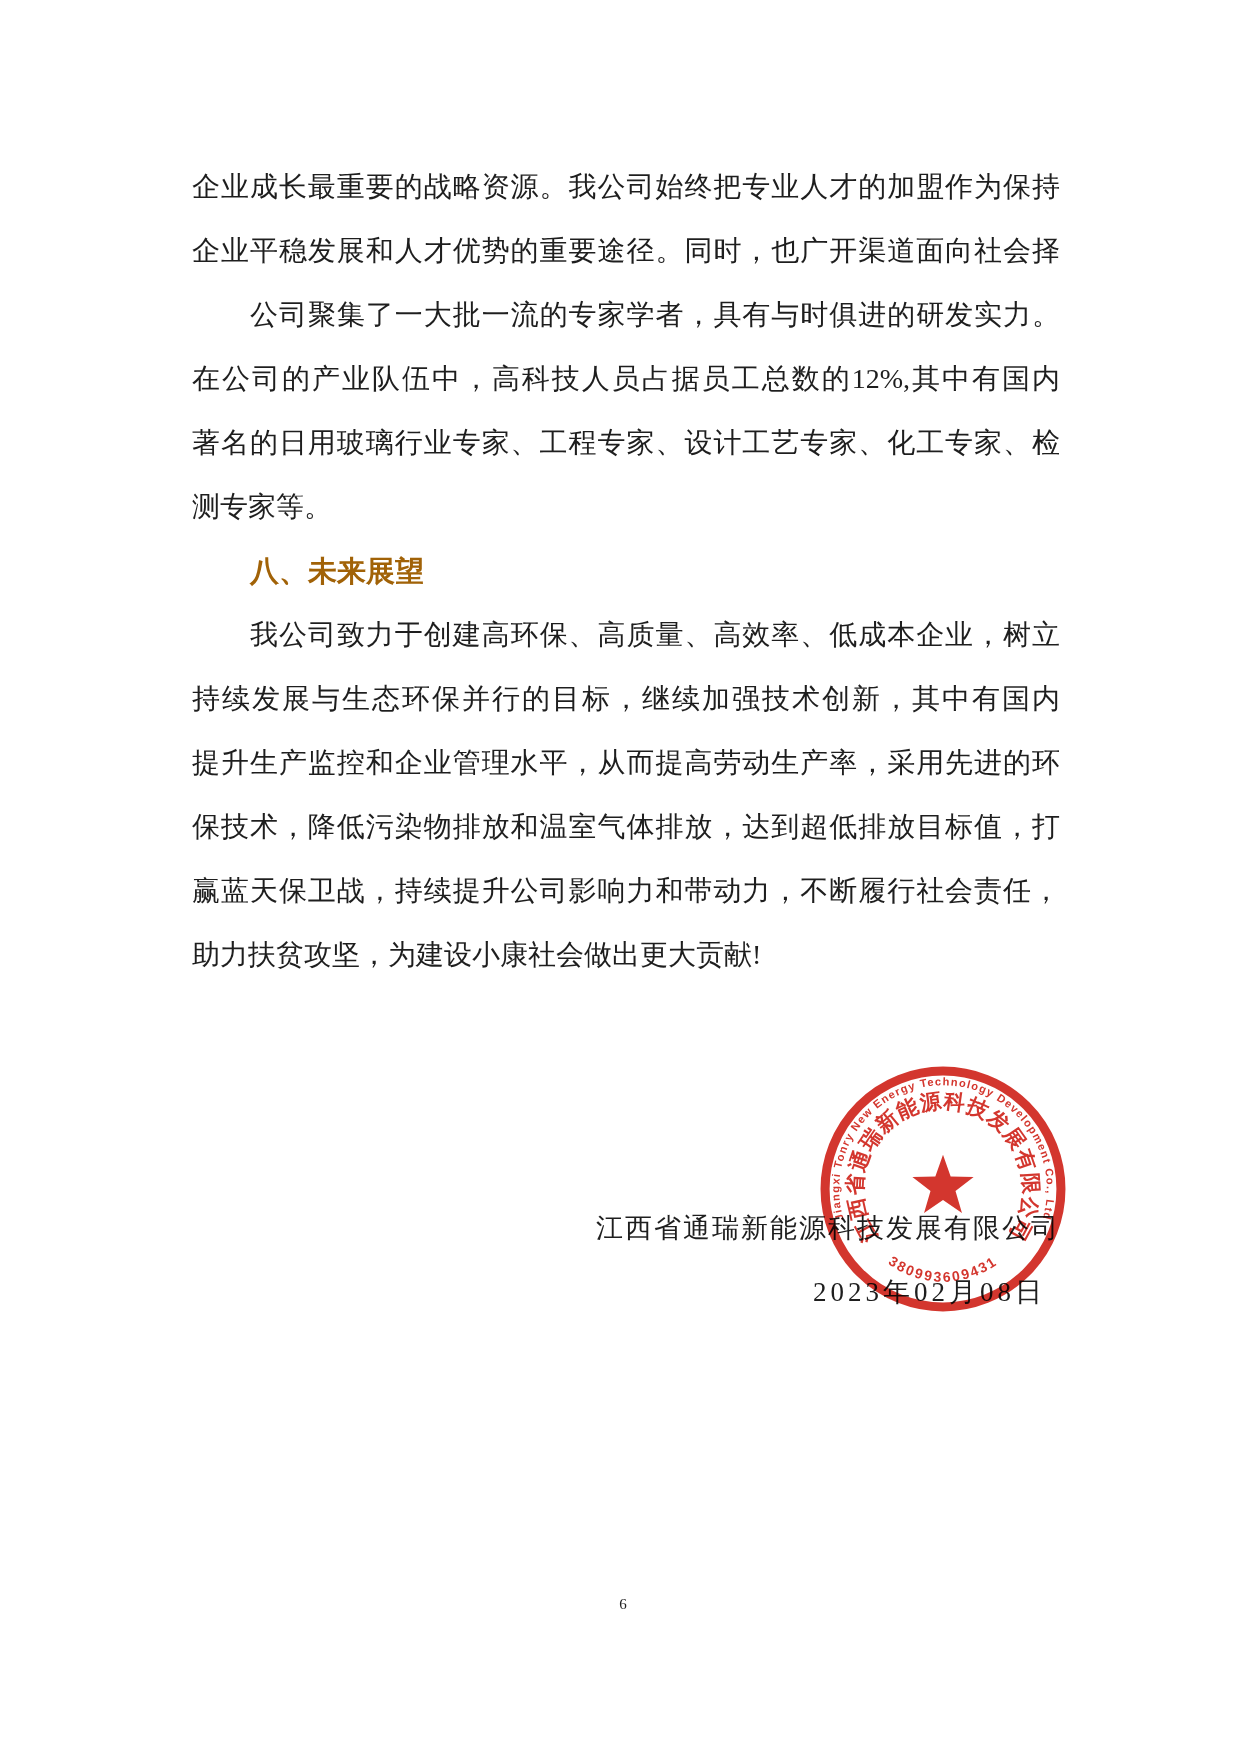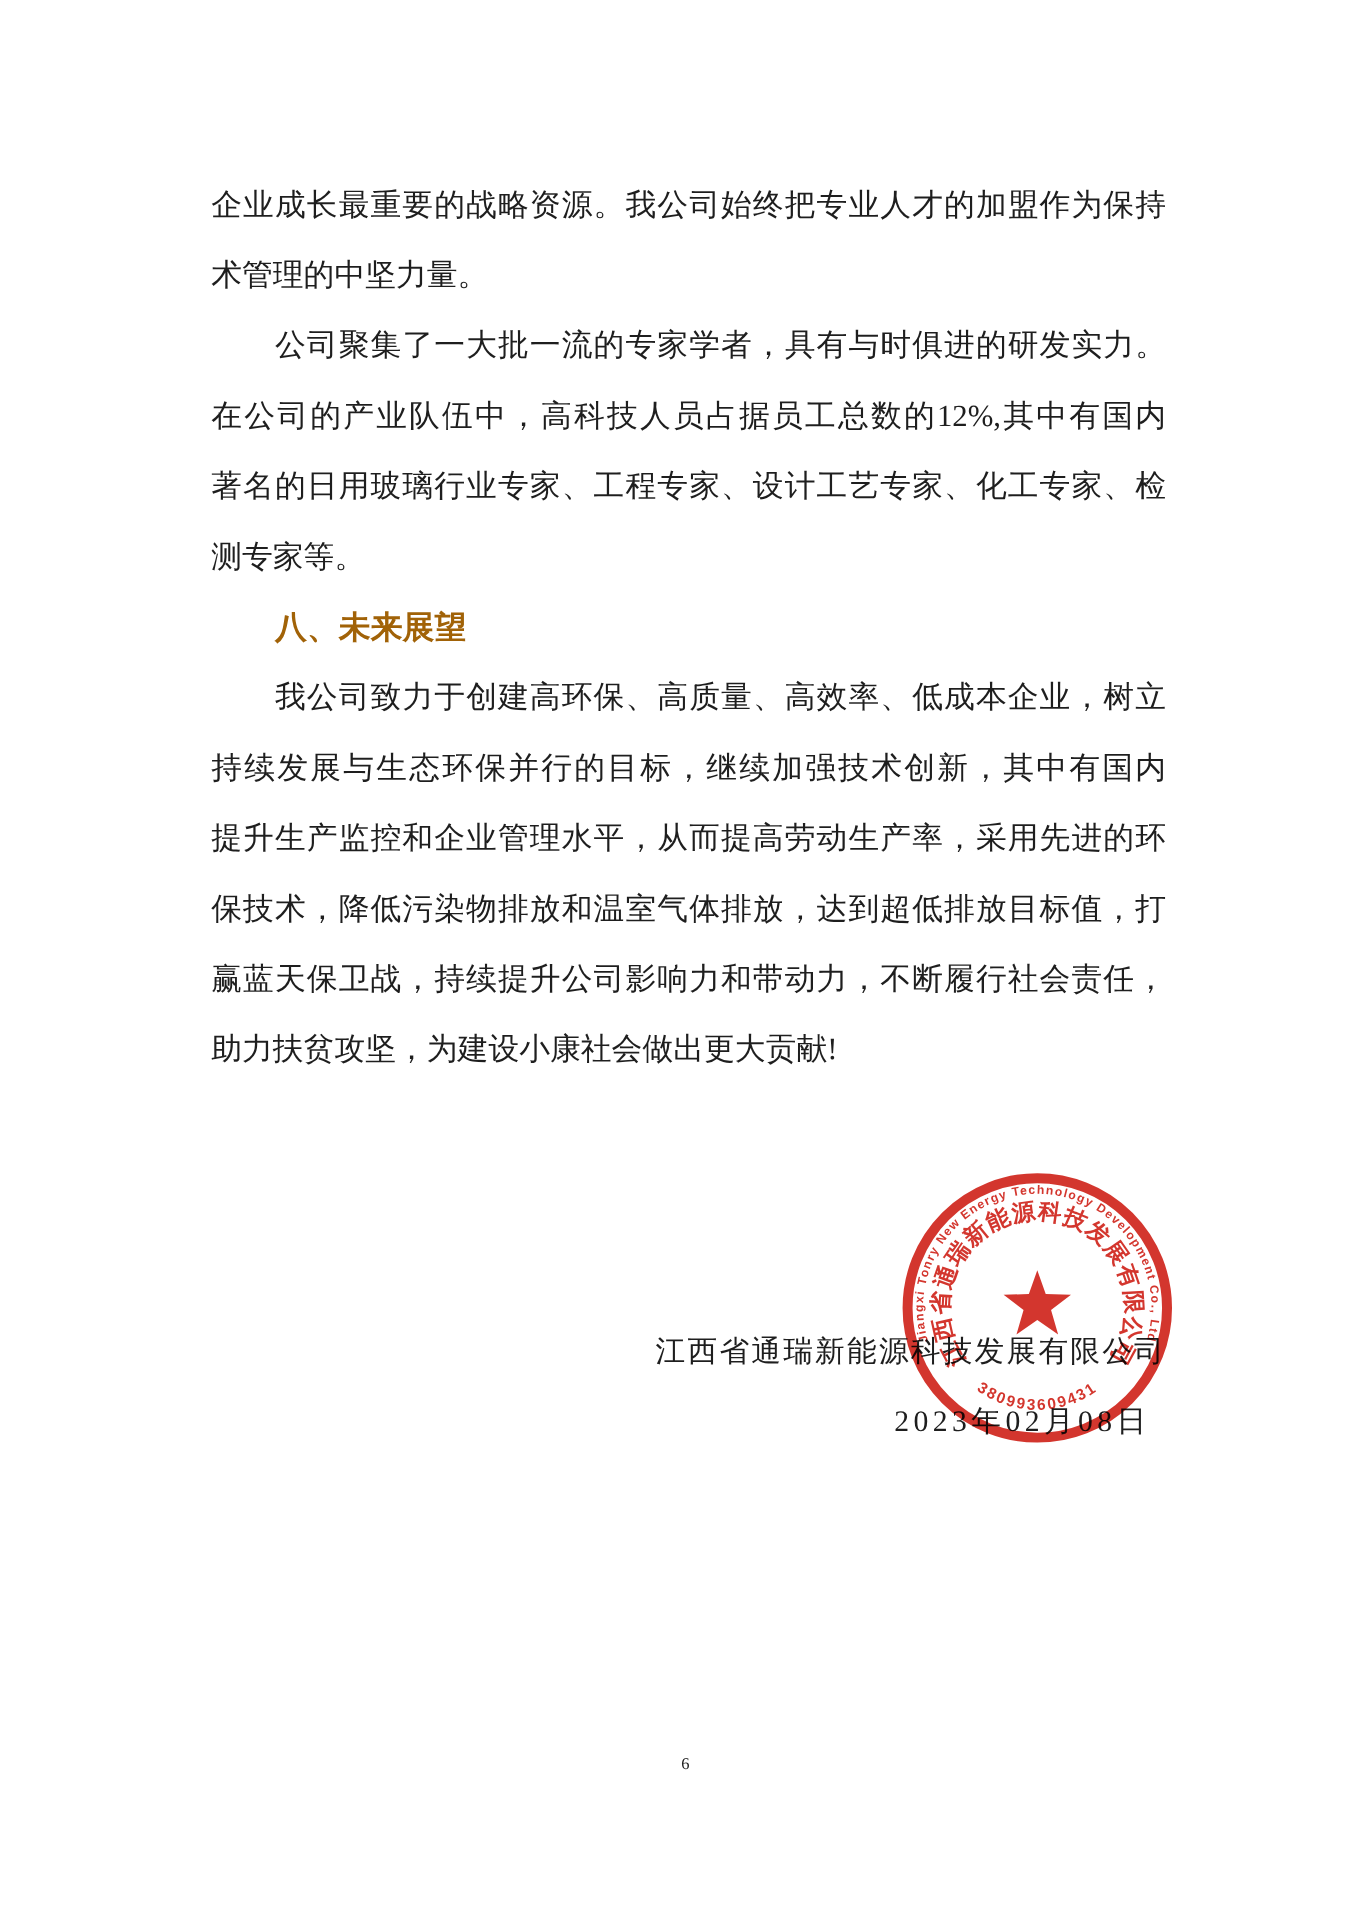--- a/index.html
+++ b/index.html
@@ -77,21 +77,21 @@
     color: #222;
   }
 </style>
 </head>
 <body>
 
 <div class="page">
 
   <div class="body-text" id="body-lines">
       <div class="line fill">企业成长最重要的战略资源。我公司始终把专业人才的加盟作为保持</div>
-      <div class="line end">术管理的中坚力量。</div>
+      <div class="line fill">企业平稳发展和人才优势的重要途径。同时，也广开渠道面向社会择</div>
       <div class="line fill indent">公司聚集了一大批一流的专家学者，具有与时俱进的研发实力。</div>
       <div class="line fill">在公司的产业队伍中，高科技人员占据员工总数的12%,其中有国内</div>
       <div class="line fill">著名的日用玻璃行业专家、工程专家、设计工艺专家、化工专家、检</div>
       <div class="line end">测专家等。</div>
       <div class="line heading">八、未来展望</div>
       <div class="line fill indent">我公司致力于创建高环保、高质量、高效率、低成本企业，树立</div>
       <div class="line fill">持续发展与生态环保并行的目标，继续加强技术创新，其中有国内</div>
       <div class="line fill">提升生产监控和企业管理水平，从而提高劳动生产率，采用先进的环</div>
       <div class="line fill">保技术，降低污染物排放和温室气体排放，达到超低排放目标值，打</div>
       <div class="line fill">赢蓝天保卫战，持续提升公司影响力和带动力，不断履行社会责任，</div>

